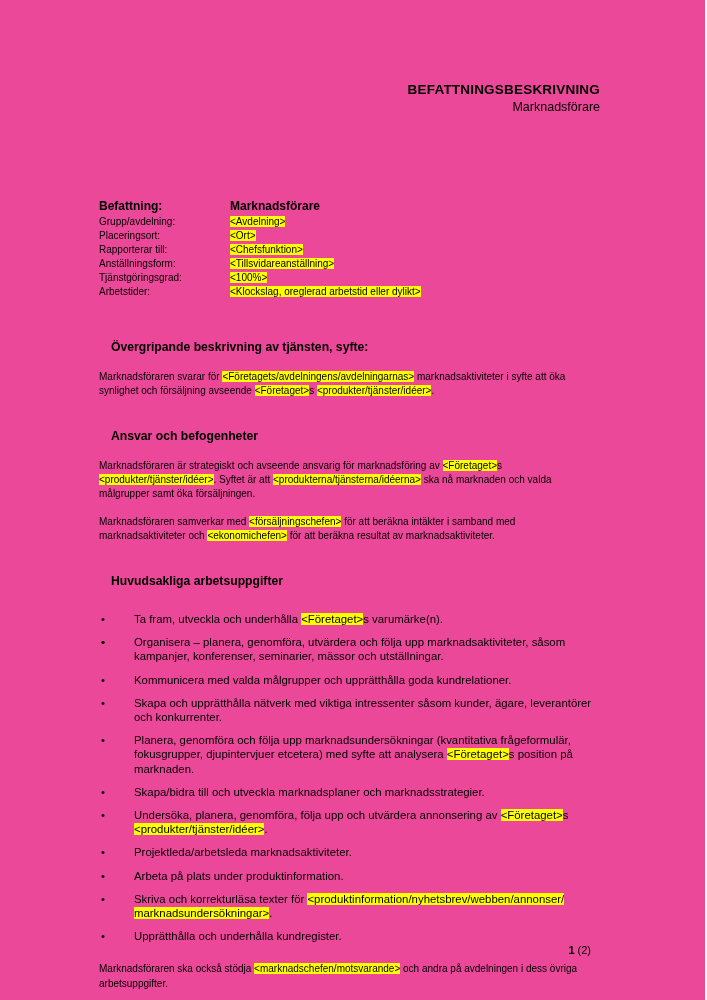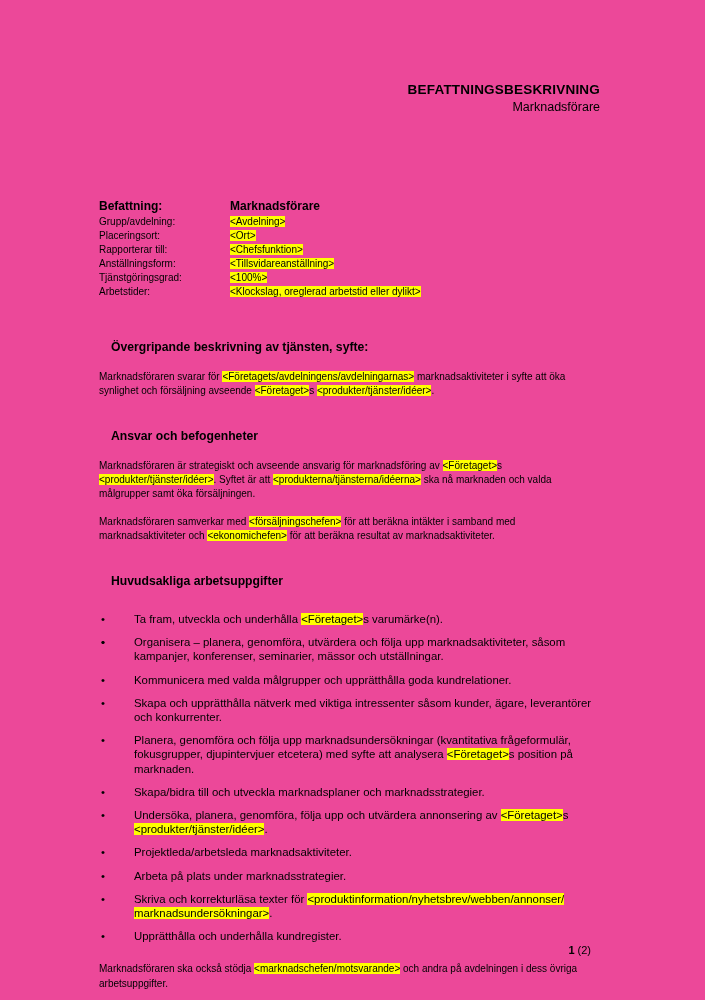--- a/index.html
+++ b/index.html
@@ -197,21 +197,21 @@
     <ul class="tasks" id="task-list">
         <li><span class="bul">•</span><span>Ta fram, utveckla och underhålla </span><span class="hl">&lt;Företaget&gt;</span><span>s varumärke(n).</span></li>
         <li><span class="bul">•</span></li>
         <li><span class="bul">•</span><span>Organisera – planera, genomföra, utvärdera och följa upp marknadsaktiviteter, såsom kampanjer, konferenser, seminarier, mässor och utställningar.</span></li>
         <li><span class="bul">•</span><span>Kommunicera med valda målgrupper och upprätthålla goda kundrelationer.</span></li>
         <li><span class="bul">•</span><span>Skapa och upprätthålla nätverk med viktiga intressenter såsom kunder, ägare, leverantörer och konkurrenter.</span></li>
         <li><span class="bul">•</span><span>Planera, genomföra och följa upp marknadsundersökningar (kvantitativa frågeformulär, fokusgrupper, djupintervjuer etcetera) med syfte att analysera </span><span class="hl">&lt;Företaget&gt;</span><span>s position på marknaden.</span></li>
         <li><span class="bul">•</span><span>Skapa/bidra till och utveckla marknadsplaner och marknadsstrategier.</span></li>
         <li><span class="bul">•</span><span>Undersöka, planera, genomföra, följa upp och utvärdera annonsering av </span><span class="hl">&lt;Företaget&gt;</span><span>s </span><span class="hl">&lt;produkter/tjänster/idéer&gt;</span><span>.</span></li>
         <li><span class="bul">•</span><span>Projektleda/arbetsleda marknadsaktiviteter.</span></li>
-        <li><span class="bul">•</span><span>Arbeta på plats under marknadsstrategier.</span></li>
+        <li><span class="bul">•</span><span>Arbeta på plats under produktinformation.</span></li>
         <li><span class="bul">•</span><span>Skriva och korrekturläsa texter för </span><span class="hl">&lt;produktinformation/nyhetsbrev/webben/annonser/ marknadsundersökningar&gt;</span><span>.</span></li>
         <li><span class="bul">•</span><span>Upprätthålla och underhålla kundregister.</span></li>
       </ul>
 
     <div class="sp-19"></div>
 
     <p class="para"><span>Marknadsföraren ska också stödja </span><span class="hl">&lt;marknadschefen/motsvarande&gt;</span><span> och andra på avdelningen i dess övriga arbetsuppgifter.</span></p>
 
   </div>
 

